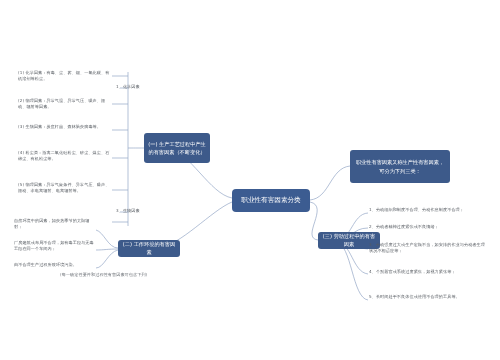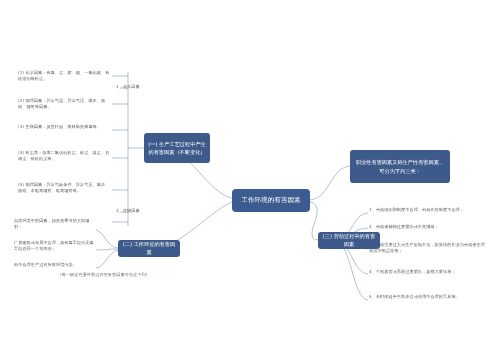--- a/index.html
+++ b/index.html
@@ -81,21 +81,21 @@
       <path d="M118 248 C 108 248, 104 232, 96 230"></path>
       <path d="M118 249 C 108 249, 104 250, 96 250"></path>
       <path d="M118 250 C 108 252, 104 268, 96 268"></path>
 
       <path d="M128 88 L120 88"></path>
       <path d="M128 212 L120 212"></path>
     </g>
   </svg>
 
   <div class="node center-node" style="left:232px;top:189px;width:78px;height:23px;">
-    <span>工作环境的有害因素</span>
+    <span>职业性有害因素分类</span>
   </div>
 
   <div class="node mid-node" style="left:350px;top:150px;width:100px;height:33px;line-height:1.6;">
     <span>职业性有害因素又称生产性有害因素，可分为下列三类：</span>
   </div>
 
   <div class="node mid-node" style="left:318px;top:232px;width:62px;height:17px;">
     <span>(三) 劳动过程中的有害因素</span>
   </div>
 

